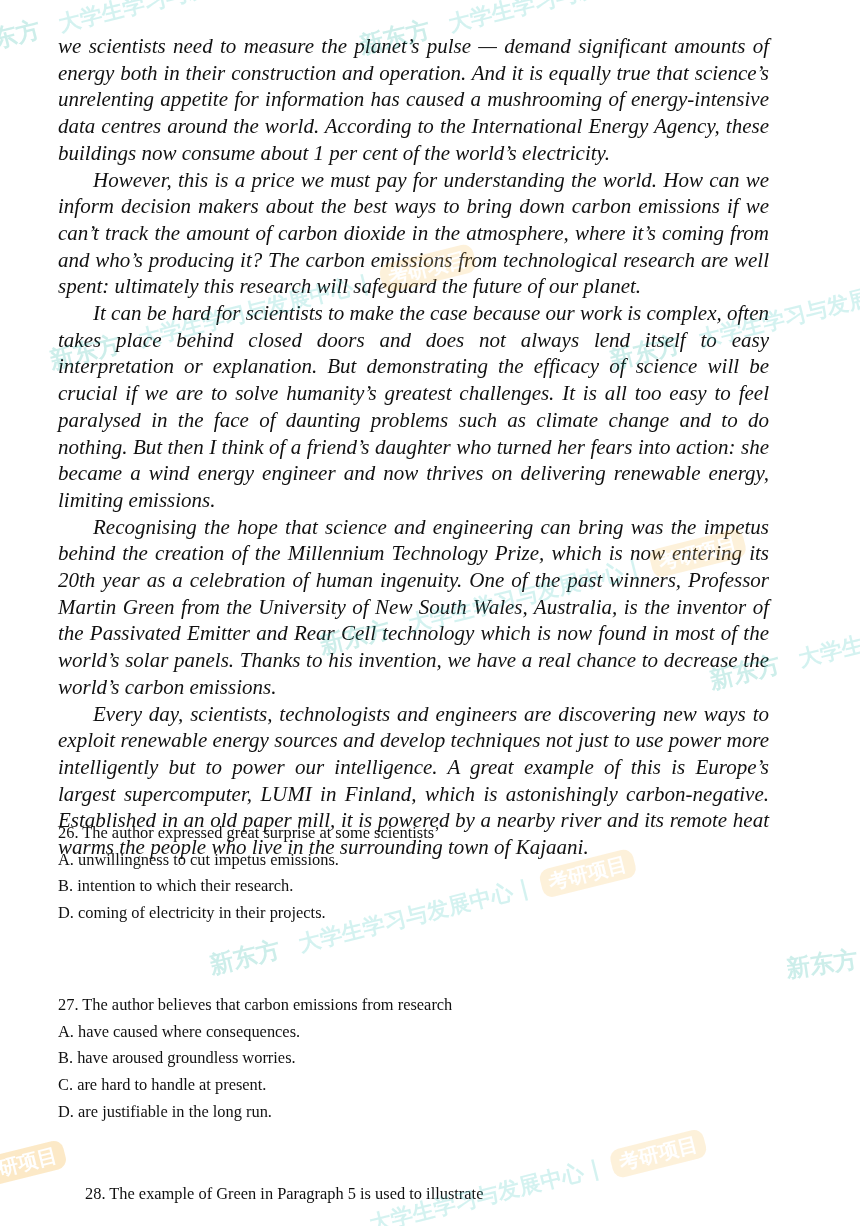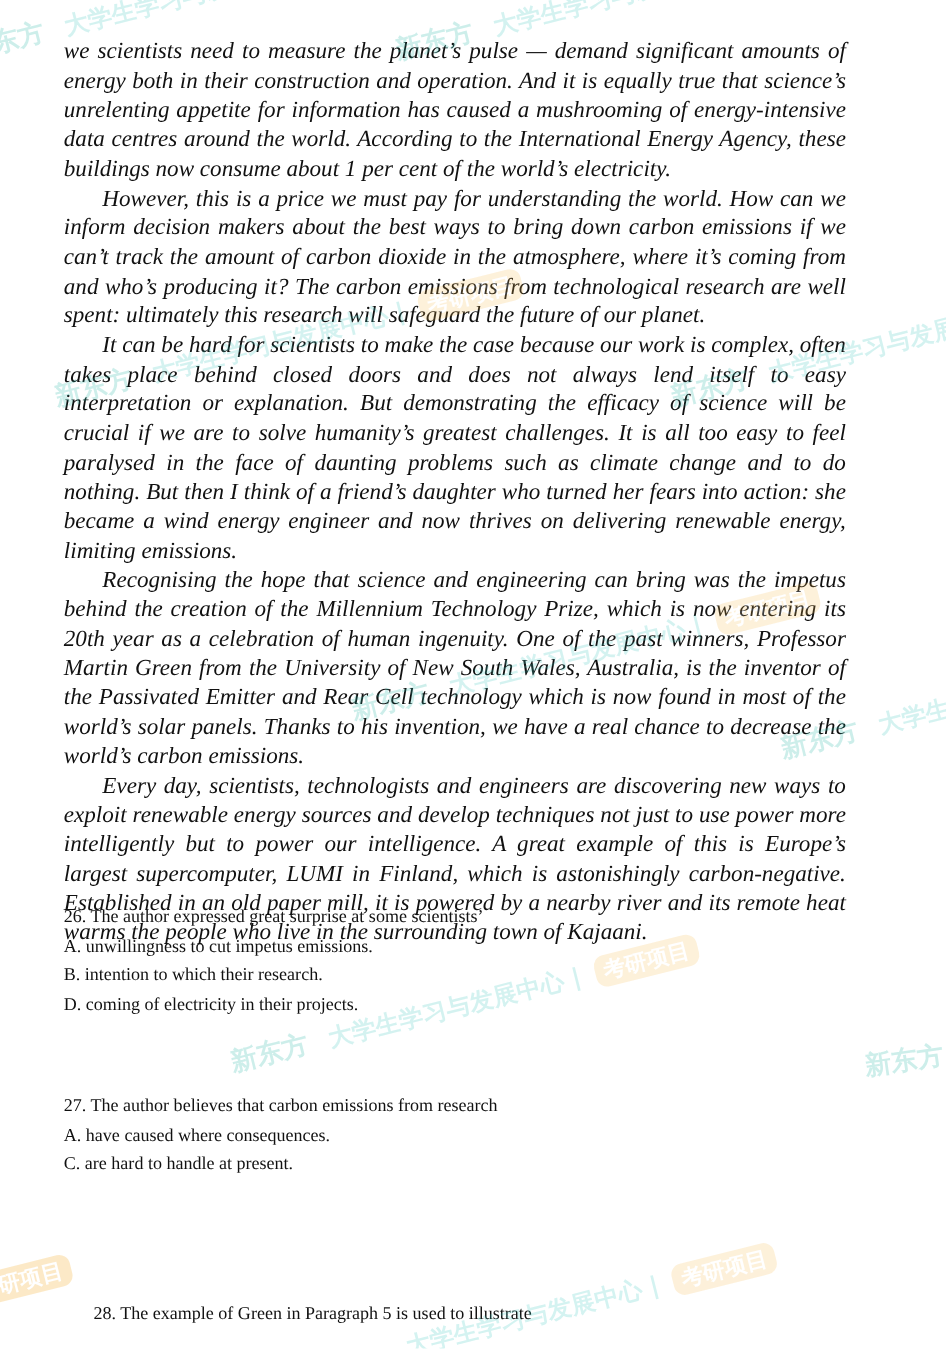--- a/index.html
+++ b/index.html
@@ -111,21 +111,23 @@
 <div class="questions" style="top: 820px;">
   <p class="q-stem">26. The author expressed great surprise at some scientists’</p>
   <p class="q-option">A. unwillingness to cut impetus emissions.</p>
   <p class="q-option">B. intention to which their research.</p>
   <p class="q-option">D. coming of electricity in their projects.</p>
 </div>
 
 <div class="questions" style="top: 992px;">
   <p class="q-stem">27. The author believes that carbon emissions from research</p>
   <p class="q-option">A. have caused where consequences.</p>
+  <p class="q-option">B. have aroused groundless worries.</p>
   <p class="q-option">C. are hard to handle at present.</p>
+  <p class="q-option">D. are justifiable in the long run.</p>
 </div>
 
 <div class="questions" style="top: 1181px; margin-left: 27px;">
   <p class="q-stem">28. The example of Green in Paragraph 5 is used to illustrate</p>
 </div>
 
 <div class="wm" style="left: -30px; top: 30px;">
   <span class="brand">新东方</span>
   <span class="center">大学生学习与发展中心 |</span>
   

